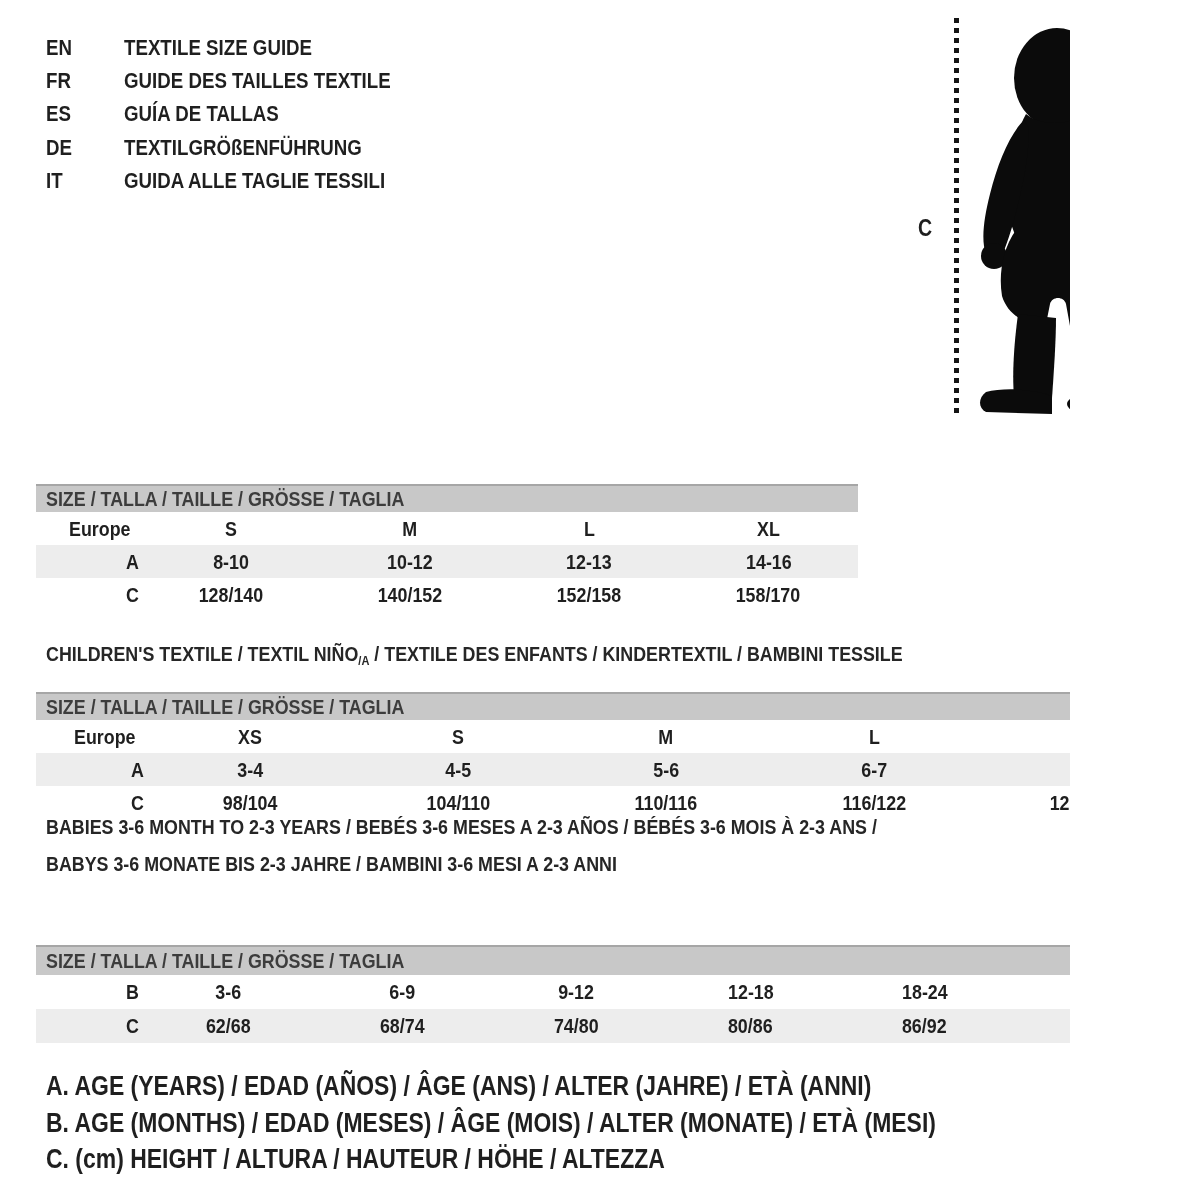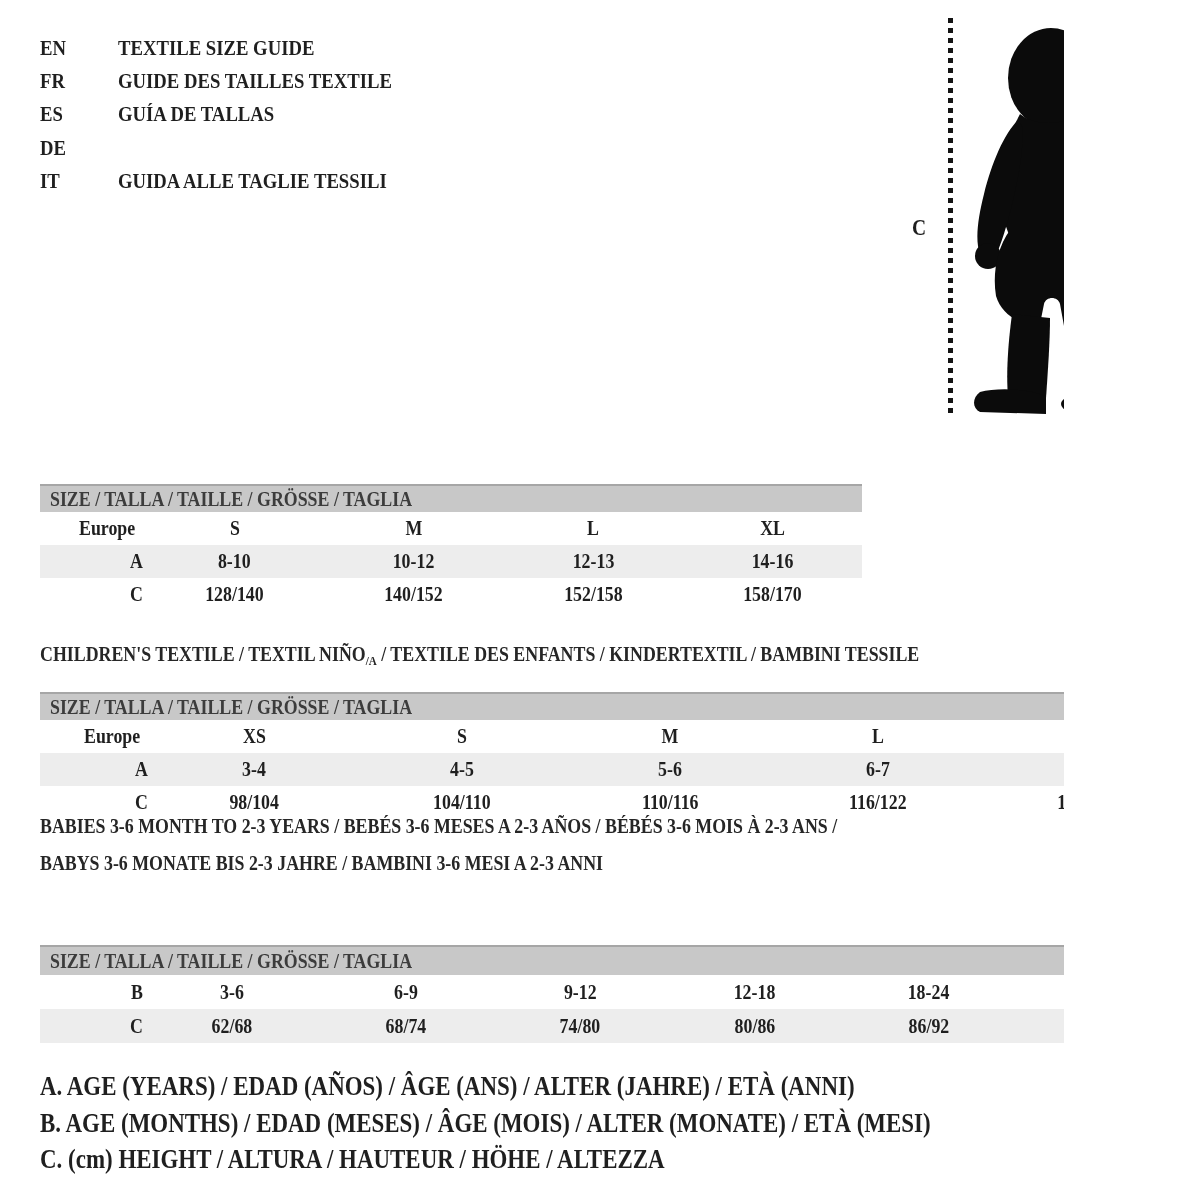--- a/index.html
+++ b/index.html
@@ -1,21 +1,22 @@
 <!DOCTYPE html>
 <html style="--page-bg: #ffffff; --text: #1f1f1f; --bar-bg: #c8c8c8; --row-shaded-bg: #ededed;"><head>
 <meta charset="utf-8">
 <style>
   html,body { margin:0; padding:0; background:#ffffff; }
   .canvas {
     position:relative; width:1064px; height:1200px; overflow:hidden;
     background:var(--page-bg, #ffffff);
-    font-family:Liberation Serif, serif;
+    font-family:Liberation Sans, sans-serif;
     color:var(--text, #1f1f1f);
     font-weight:bold;
+    margin-left:6px;
   }
   
   .cx  { display:inline-block; transform:scaleX(.85); transform-origin:0 50%; white-space:nowrap; }
   .cxc { display:inline-block; transform:scaleX(.85); transform-origin:50% 50%; white-space:nowrap; }
 
   
   .langs { position:absolute; left:40px; top:31px; font-size:22px; }
   .lang-row { display:flex; height:33.4px; align-items:center; }
   .lang-code { width:78px; flex:0 0 78px; }
   .lang-title { }
@@ -27,21 +28,21 @@
   }
   .c-label { position:absolute; left:912px; top:215px; font-size:23px; }
   .toddler { position:absolute; left:966px; top:16px; }
 
   
   .sec-h { position:absolute; left:40px; margin:0; font-size:21px; font-weight:bold; color:#262626; }
   .sec-h .sub { font-size:13px; position:relative; top:4px; }
   .sec-h.two-line { line-height:37px; }
 
   
-  .tbl { position:absolute; left:40px; font-size:21px; }
+  .tbl { position:absolute; left:30px; font-size:21px; }
   .bar {
     height:28px; background:var(--bar-bg, #c8c8c8);
     border-top:2px solid #a6a6a6; box-sizing:border-box;
     display:flex; align-items:center; padding-left:10px; color:#3c3c3c;
   }
   .trow { display:grid; height:33px; align-items:center; }
   .tbl.junior   .trow { grid-template-columns:105px repeat(4, 1fr); }
   .tbl.children .trow { grid-template-columns:110px repeat(5, 1fr); }
   .tbl.babies   .trow { grid-template-columns:105px repeat(6, 1fr); height:34px; }
   .tbl.babies .bar { height:30px; }
@@ -65,20 +66,21 @@
     <div class="lang-row">
       <span class="lang-code"><span class="cx">FR</span></span>
       <span class="lang-title"><span class="cx">GUIDE DES TAILLES TEXTILE</span></span>
     </div>
     <div class="lang-row">
       <span class="lang-code"><span class="cx">ES</span></span>
       <span class="lang-title"><span class="cx">GUÍA DE TALLAS</span></span>
     </div>
     <div class="lang-row">
       <span class="lang-code"><span class="cx">DE</span></span>
+      <span class="lang-title"><span class="cx">TEXTILGRÖßENFÜHRUNG</span></span>
     </div>
     <div class="lang-row">
       <span class="lang-code"><span class="cx">IT</span></span>
       <span class="lang-title"><span class="cx">GUIDA ALLE TAGLIE TESSILI</span></span>
     </div>
   </div>
 
   <div class="dash-line"></div>
   <span class="c-label"><span class="cx">C</span></span>
   <svg class="toddler" width="170" height="402" viewBox="0 0 170 402" aria-hidden="true">

